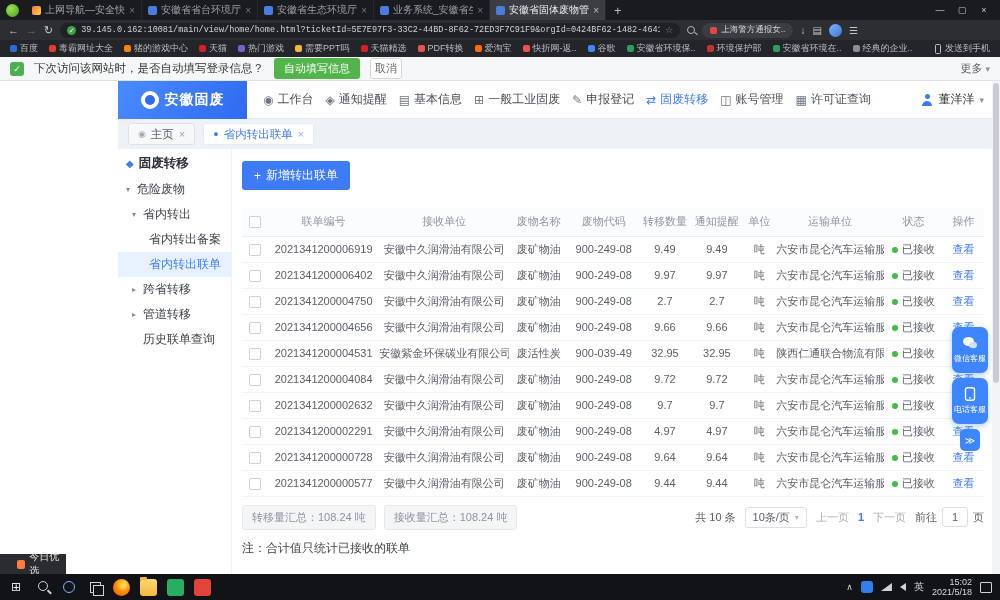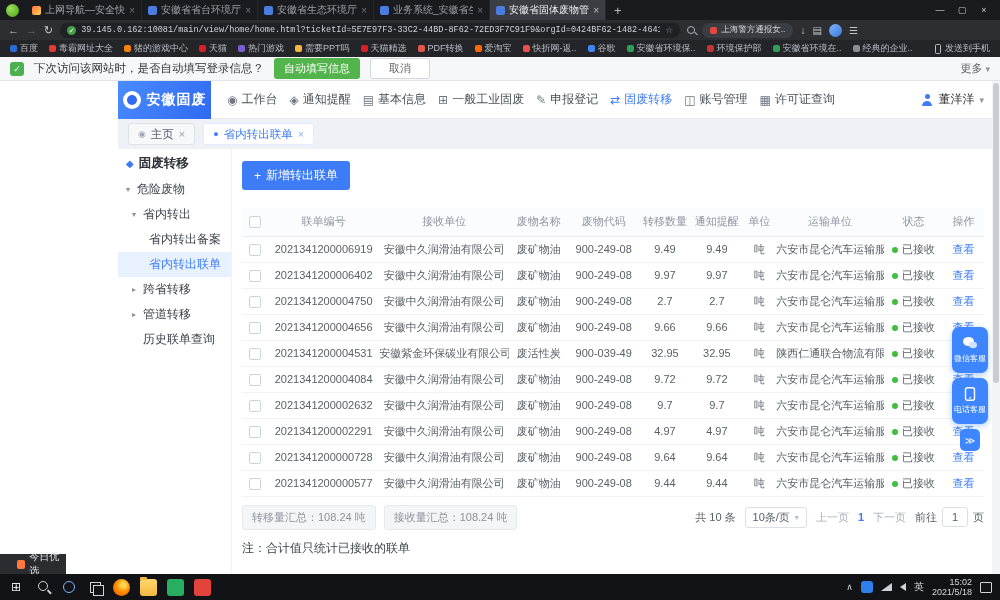--- a/index.html
+++ b/index.html
@@ -42,27 +42,27 @@
 .bm:nth-child(9) .fav{background:#ff6a00}.bm:nth-child(10) .fav{background:#ef4f4f}.bm:nth-child(11) .fav{background:#4285f4}
 .bm:nth-child(12) .fav{background:#2e9e5b}.bm:nth-child(13) .fav{background:#c23531}.bm:nth-child(14) .fav{background:#2e9e5b}
 .bm:nth-child(15) .fav{background:#8a8f96}
 .sendphone{margin-left:auto;display:flex;align-items:center;gap:4px;white-space:nowrap;cursor:pointer}
 .phoneico{width:6px;height:10px;border:1px solid #b9bec5;border-radius:1.5px}
 
 .notifbar{position:absolute;top:57px;left:0;right:0;height:24px;background:#f6f7f8;border-bottom:1px solid #e0e3e7;display:flex;align-items:center;gap:10px;padding:0 10px}
 .nshield{width:14px;height:14px;border-radius:3px;background:#4caf50;color:#fff;font-size:9px;line-height:14px;text-align:center;flex:none}
 .ntext{font-size:11.5px;color:#333}
 .ngreen{background:#52b44a;color:#fff;border:none;font-size:11px;padding:3px 10px;border-radius:3px;cursor:pointer;font-family:inherit}
-.ncancel{background:#fff;color:#666;border:1px solid #d3d6da;font-size:11px;padding:2px 18px;border-radius:3px;cursor:pointer;font-family:inherit}
+.ncancel{background:#fff;color:#666;border:1px solid #d3d6da;font-size:11px;padding:2px 4px;border-radius:3px;cursor:pointer;font-family:inherit}
 .nmore{margin-left:auto;display:flex;align-items:center;gap:3px;color:#5a5e63;font-size:11px;cursor:pointer}
 .ncaret{font-size:9px;color:#909399}
 
 .viewport{position:absolute;top:81px;left:0;right:0;height:493px;background:#fff}
 .app-header{position:absolute;top:0;left:118px;right:0;height:38px;background:#fff;border-bottom:1px solid #e8ebef;display:flex;align-items:center}
-.logo{width:93px;height:38px;background:linear-gradient(120deg,#4a8bff,#2f6af0);display:flex;align-items:center;justify-content:center;gap:6px;flex:none}
+.logo{width:129px;height:38px;background:linear-gradient(120deg,#4a8bff,#2f6af0);display:flex;align-items:center;justify-content:center;gap:6px;flex:none}
 .logoicon{width:18px;height:18px;border-radius:50%;background:#fff;position:relative}
 .logoicon::after{content:"";position:absolute;inset:4px;border-radius:50%;background:#2f6af0}
 .logotext{color:#fff;font-size:14px;font-weight:bold;letter-spacing:1px}
 .nav{display:flex;align-items:center;gap:12px;margin-left:16px;font-size:12px;color:#4a5059}
 .nav-item{display:flex;align-items:center;gap:4px;cursor:pointer;white-space:nowrap}
 .nicon{font-size:12px;color:#6e7682}
 .nav-item.active,.nav-item.active .nicon{color:#3e7cf7}
 .user{margin-left:auto;display:flex;align-items:center;gap:5px;margin-right:16px;cursor:pointer}
 .personicon{width:12px;height:12px;position:relative}
 .personicon::before{content:"";position:absolute;top:0;left:3.5px;width:5px;height:5px;border-radius:50%;background:#3e7cf7}

